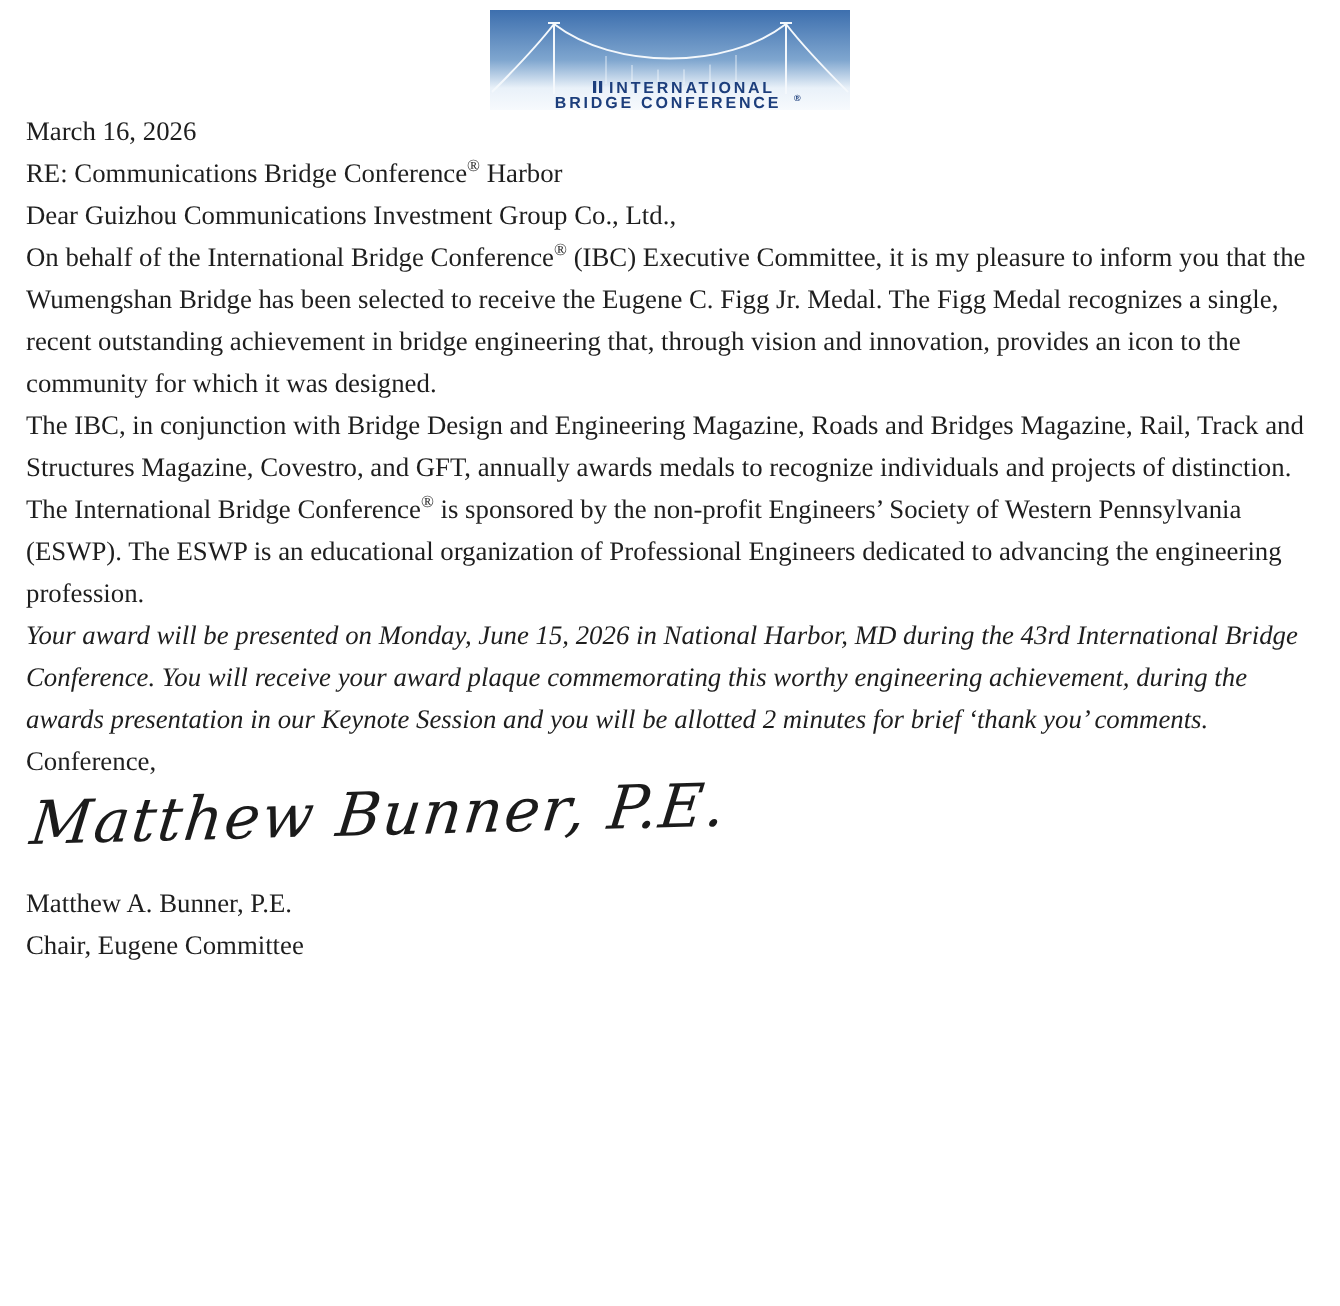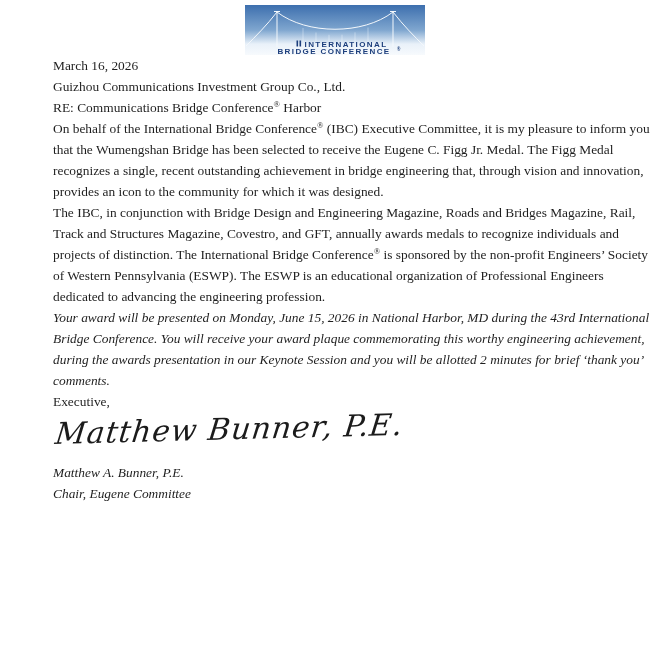--- a/index.html
+++ b/index.html
@@ -23,21 +23,20 @@
     font-family: "Liberation Sans", sans-serif;
     font-weight: bold;
     letter-spacing: 1.4px;
   }
   .content {
     padding-left: 13px;
     padding-right: 13px;
     font-size: 13.4px;
     line-height: 21px;
     text-align: left;
-    margin-left: 40px;
   }
   .content p { margin: 0; }
   .date       { margin: 8px 0 11px 0; }
   .recipient  { margin: 0 0 11px 0; }
   .re-line    { margin: 0 0 12px 0; }
   .salutation { margin: 0 0 12px 0; }
   .para       { margin: 0 0 12px 0; }
   .para-last  { margin: 0; font-style: italic; }
   sup.reg {
     font-size: 8.5px;
@@ -50,21 +49,21 @@
     font-family: "DejaVu Serif", serif;
     font-style: italic;
     font-size: 30px;
     line-height: 40px;
     letter-spacing: 1px;
     color: #1b1b1b;
     transform: rotate(-1.5deg) skewX(-8deg);
     transform-origin: left bottom;
     white-space: nowrap;
   }
-  .signer-name, .signer-title { margin: 0; font-style: italic; }
+  .signer-name, .signer-title { margin: 0; }
 </style>
 </head>
 <body>
 
 <div class="page">
 
   <div class="logo-wrap">
     <svg class="logo-svg" viewBox="0 0 180 50" aria-hidden="true">
       <defs>
         <linearGradient id="logoGrad" x1="0" y1="0" x2="0" y2="1">
@@ -105,32 +104,32 @@
         <text x="89" y="49" text-anchor="middle" font-size="8" fill="#1c3e7c">BRIDGE CONFERENCE</text>
         <text x="152" y="45.5" font-size="4.5" letter-spacing="0" fill="#1c3e7c">®</text>
       </g>
     </svg>
   </div>
 
   <div class="content">
 
     <p class="date">March 16, 2026</p>
 
-    <p class="recipient">Guizhou Communications Investment Group Co., Ltd.</p>
 
     <p class="re-line"><span>RE: Communications Bridge Conference</span><sup class="reg">®</sup><span> Harbor</span></p>
 
+    <p class="salutation">Dear Guizhou Communications Investment Group Co., Ltd.,</p>
 
     <p class="para"><span>On behalf of the International Bridge Conference</span><sup class="reg">®</sup><span> (IBC) Executive Committee, it is my pleasure to inform you that the Wumengshan Bridge has been selected to receive the Eugene C. Figg Jr. Medal. The Figg Medal recognizes a single, recent outstanding achievement in bridge engineering that, through vision and innovation, provides an icon to the community for which it was designed.</span></p>
 
     <p class="para"><span>The IBC, in conjunction with Bridge Design and Engineering Magazine, Roads and Bridges Magazine, Rail, Track and Structures Magazine, Covestro, and GFT, annually awards medals to recognize individuals and projects of distinction. The International Bridge Conference</span><sup class="reg">®</sup><span> is sponsored by the non-profit Engineers’ Society of Western Pennsylvania (ESWP). The ESWP is an educational organization of Professional Engineers dedicated to advancing the engineering profession.</span></p>
 
     <p class="para para-last">Your award will be presented on Monday, June 15, 2026 in National Harbor, MD during the 43rd International Bridge Conference. You will receive your award plaque commemorating this worthy engineering achievement, during the awards presentation in our Keynote Session and you will be allotted 2 minutes for brief ‘thank you’ comments.</p>
 
-    <p class="closing">Executive,</p>
+    <p class="closing">Conference,</p>
 
     <div class="signature-script">Matthew Bunner, P.E.</div>
 
     <p class="signer-name">Matthew A. Bunner, P.E.</p>
 
     <p class="signer-title">Chair, Eugene Committee</p>
 
   </div>
 </div>
 

